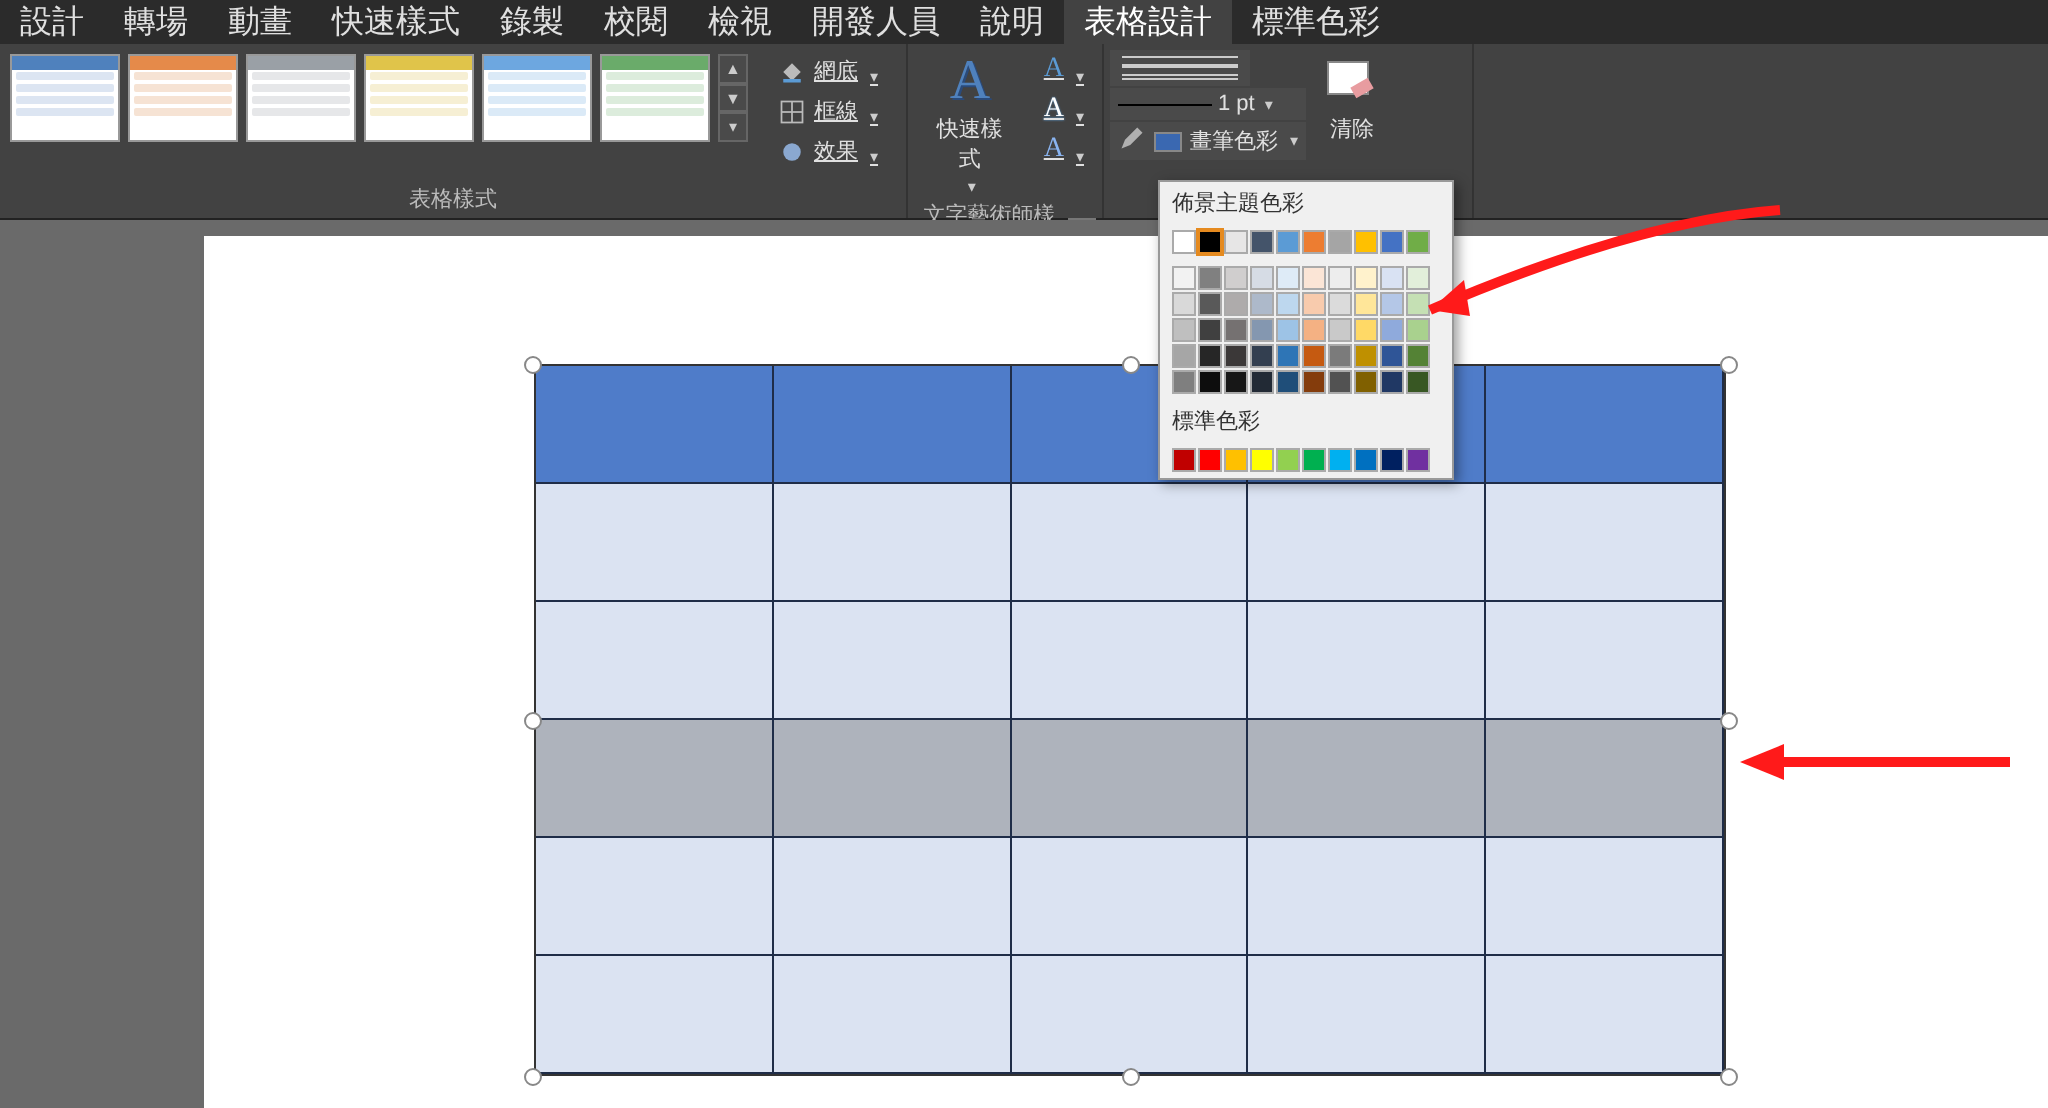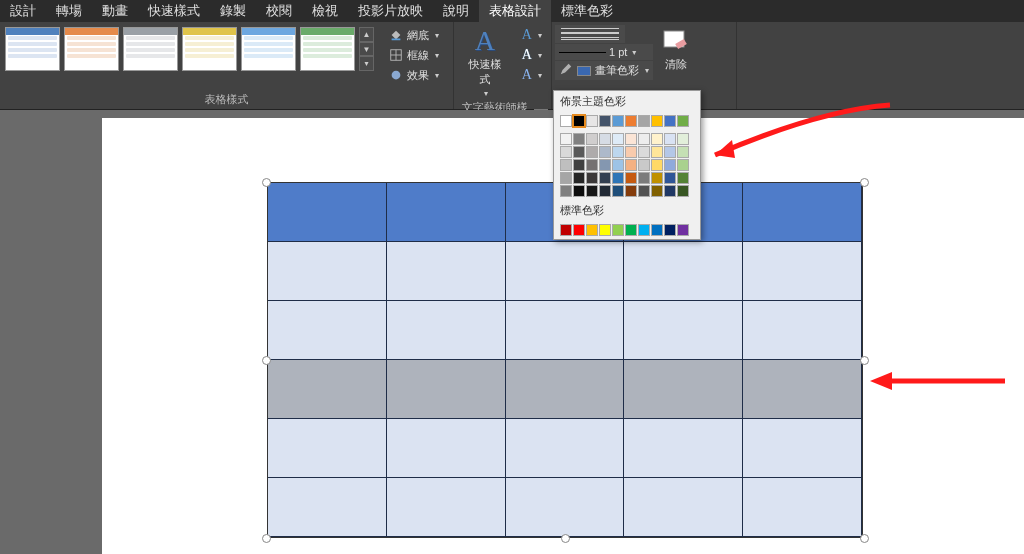--- a/index.html
+++ b/index.html
@@ -16,21 +16,21 @@
   .tabs {
     display: flex;
     background: #2b2b2b;
     height: 22px;
     align-items: stretch;
     padding-left: 0;
   }
   .tab {
     padding: 3px 10px;
     color: #e0e0e0;
-    font-size: 13px;
+    font-size: 16px;
     display: flex;
     align-items: center;
     cursor: pointer;
   }
   .tab.active {
     background: #424242;
     color: #fff;
   }
   .tell-me {
     display: flex;
@@ -102,27 +102,28 @@
     align-items: center;
     justify-content: center;
     color: #ccc;
     font-size: 8px;
     cursor: pointer;
   }
   
   .vstack { display: flex; flex-direction: column; gap: 0; }
   .mini {
     display: flex;
-    align-items: center;
+    align-items: flex-end;
     gap: 4px;
     padding: 2px 6px;
     font-size: 11px;
     color: #e0e0e0;
     cursor: pointer;
     height: 20px;
+    text-decoration: underline;
   }
   .mini .ic { width: 14px; height: 14px; display:inline-block; }
   .dd { font-size: 8px; color: #ccc; margin-left: 2px; }
   
   .big-btn {
     display: flex;
     flex-direction: column;
     align-items: center;
     justify-content: flex-start;
     padding: 2px 6px;
@@ -186,21 +187,21 @@
   .handle {
     position:absolute;
     width:9px; height:9px;
     border:1px solid #888;
     background:#fff;
     border-radius:50%;
   }
   
   .popup {
     position:absolute;
-    left: 553px;
+    left: 579px;
     top: 90px;
     width:148px;
     background:#f0f0f0;
     border:1px solid #999;
     box-shadow: 2px 2px 6px rgba(0,0,0,0.4);
     z-index:50;
     color: #333;
   }
   .popup .section-title { font-size:11px; padding:3px 6px; color:#333;}
   .swatch-grid { display:grid; grid-template-columns:repeat(10, 12px); gap:1px; padding:3px 6px;}
@@ -217,21 +218,21 @@
 <body>
 
 <div class="tabs">
   <div class="tab">設計</div>
   <div class="tab">轉場</div>
   <div class="tab">動畫</div>
   <div class="tab">快速樣式</div>
   <div class="tab">錄製</div>
   <div class="tab">校閱</div>
   <div class="tab">檢視</div>
-  <div class="tab">投影片放映</div>
+  <div class="tab">開發人員</div>
   <div class="tab">說明</div>
   <div class="tab active">表格設計</div>
   <div class="tab">標準色彩</div>
 </div>
 
 <div class="ribbon">
 
   <div class="group" style="width:454px;">
     <div class="group-body">
       <div class="style-gallery">

